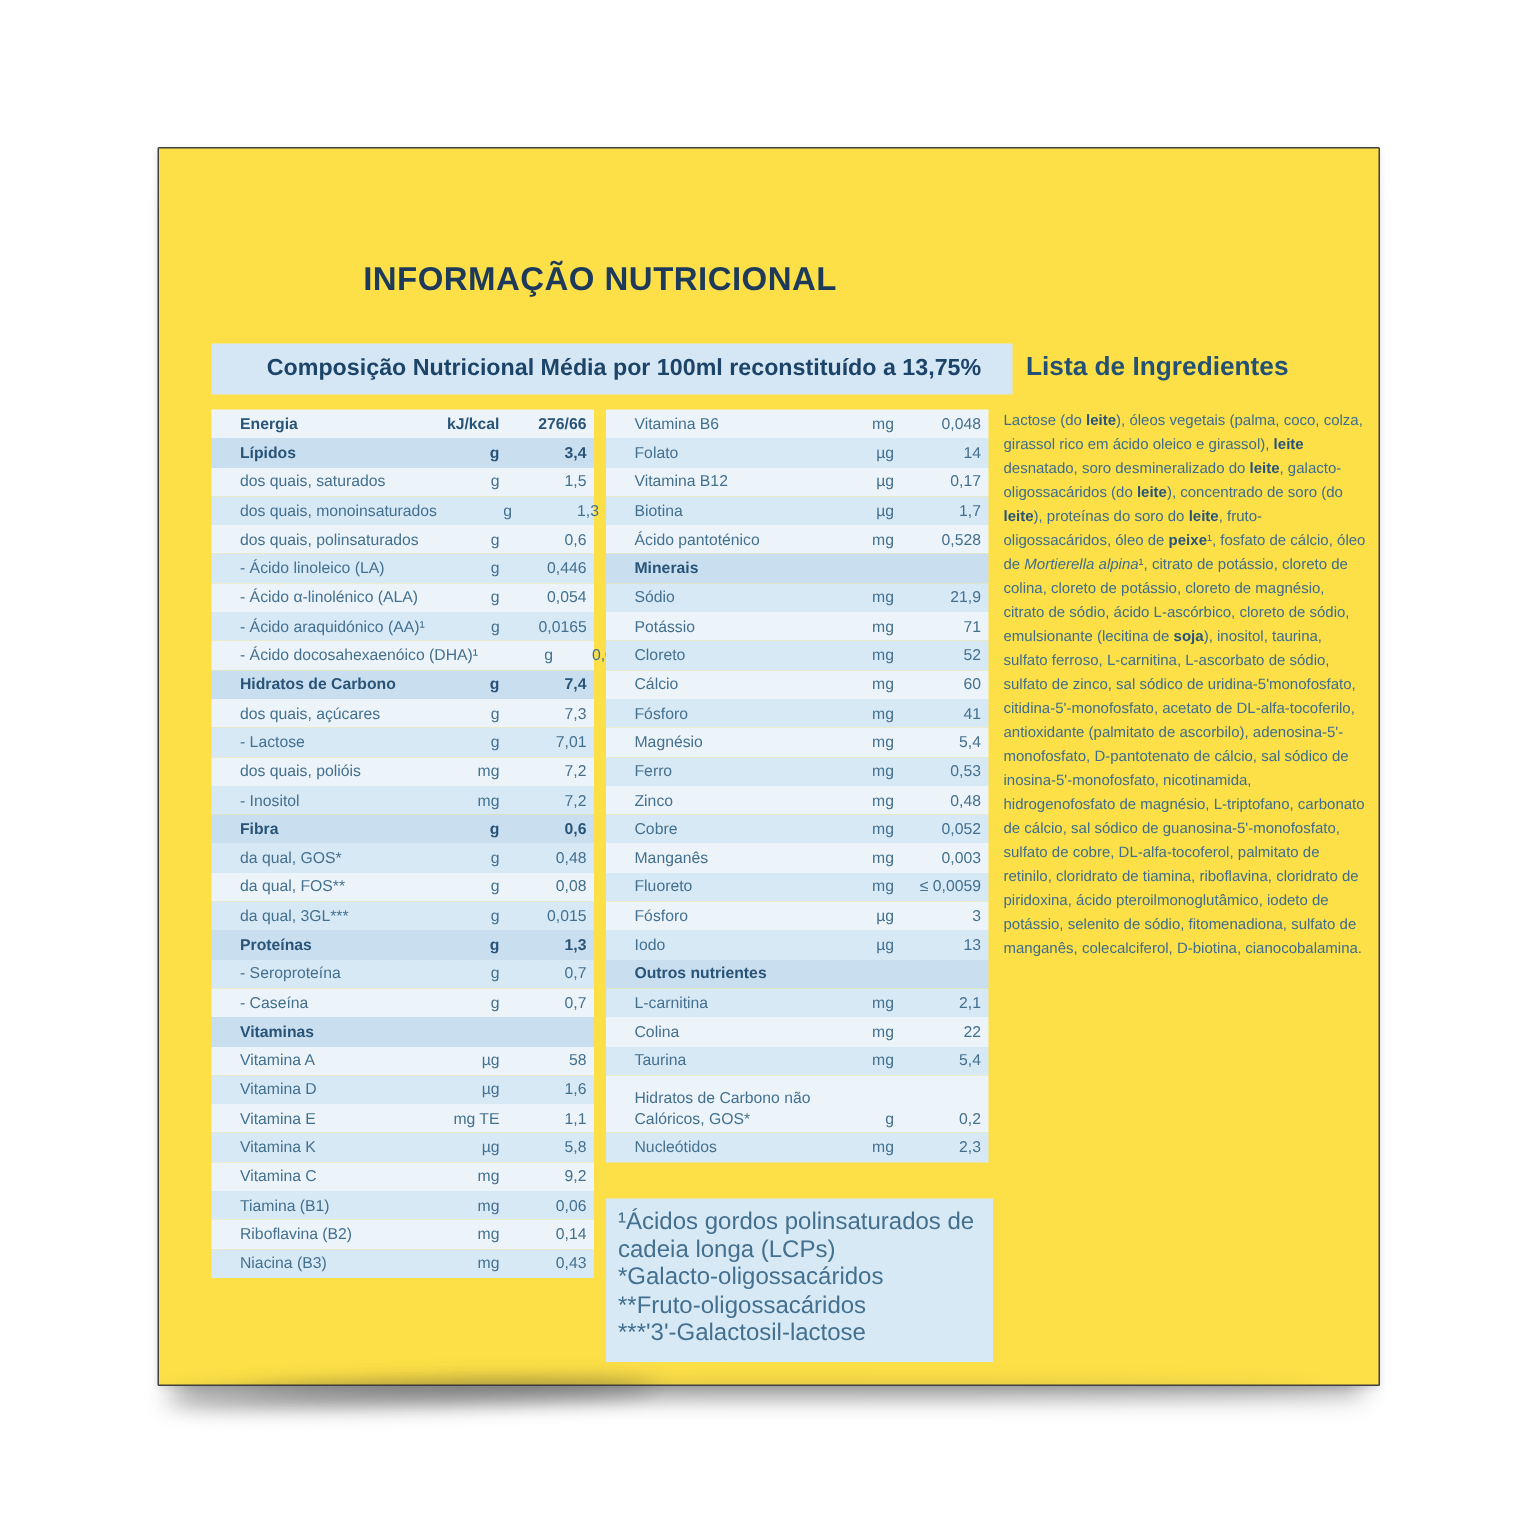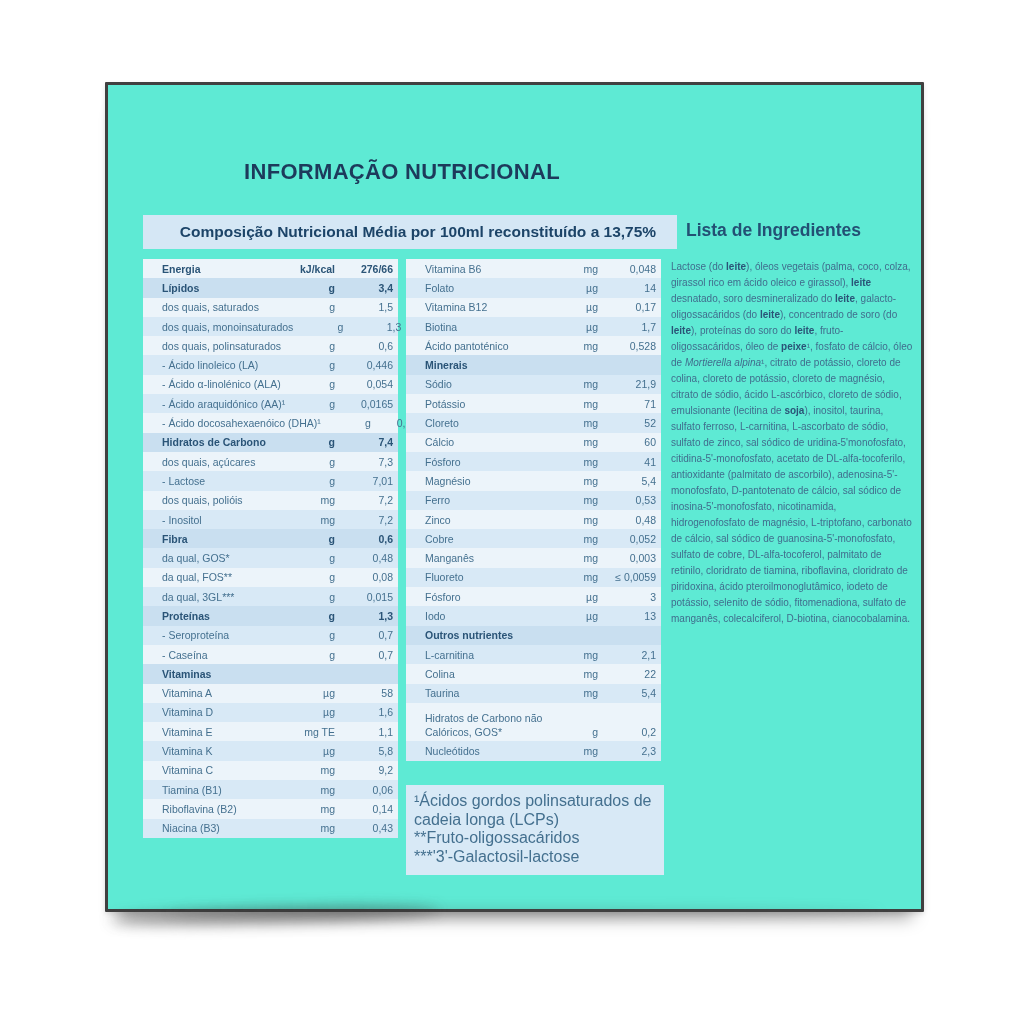--- a/index.html
+++ b/index.html
@@ -2,22 +2,22 @@
 <html style="--title: #1d3a5b; --band: #d5e7f5; --bandText: #1c4468; --lightRow: #ecf4fa; --blueRow: #d8e9f6; --sectionRow: #c9dff0; --rowText: #44708f; --boldText: #2a5477; --heading: #235074; --ingText: #406d8d;"><head>
 <meta charset="utf-8">
 <style>
   html,body{margin:0;padding:0;}
   body{
     width:1024px;height:1024px;position:relative;background:#ffffff;
     font-family:"Liberation Sans", sans-serif;
     -webkit-font-smoothing:antialiased;
   }
   .page{
-    position:absolute;left:105px;top:82px;width:813px;height:824px;
-    background:#5eead4;border:3px solid #404040;border-radius:1px;
+    position:absolute;left:105px;top:98px;width:813px;height:824px;
+    background:#fde047;border:1px solid #404040;border-radius:1px;
     box-shadow:0 2px 5px rgba(0,0,0,0.10), 0 18px 16px -12px rgba(0,0,0,0.35);
   }
   .smudge{
     position:absolute;left:2px;bottom:-14px;width:330px;height:15px;border-radius:50%;
     background:rgba(45,45,45,0.42);filter:blur(7px);transform:rotate(-1.6deg);
   }
   .smudge2{
     position:absolute;left:60px;right:40px;bottom:-9px;height:10px;border-radius:50%;
     background:rgba(70,70,70,0.22);filter:blur(6px);
   }
@@ -353,19 +353,20 @@
       </div>
       <div class="trow blue">
         <span class="rlabel">Nucleótidos</span>
         <span class="runit">mg</span>
         <span class="rvalue">2,3</span>
       </div>
     </div>
 
   <div class="footnotes" id="footnotes">
       <div>¹Ácidos gordos polinsaturados de cadeia longa (LCPs)</div>
+      <div>*Galacto-oligossacáridos</div>
       <div>**Fruto-oligossacáridos</div>
       <div>***'3'-Galactosil-lactose</div>
     </div>
 
   <div class="ing-heading">Lista de Ingredientes</div>
   <div class="ing-text" id="ingredients-text"><span class="">Lactose (do </span><span class="b">leite</span><span class="">), óleos vegetais (palma, coco, colza, girassol rico em ácido oleico e girassol), </span><span class="b">leite</span><span class=""> desnatado, soro desmineralizado do </span><span class="b">leite</span><span class="">, galacto-oligossacáridos (do </span><span class="b">leite</span><span class="">), concentrado de soro (do </span><span class="b">leite</span><span class="">), proteínas do soro do </span><span class="b">leite</span><span class="">, fruto-oligossacáridos, óleo de </span><span class="b">peixe</span><span class="">¹, fosfato de cálcio, óleo de </span><span class=" i">Mortierella alpina</span><span class="">¹, citrato de potássio, cloreto de colina, cloreto de potássio, cloreto de magnésio, citrato de sódio, ácido L-ascórbico, cloreto de sódio, emulsionante (lecitina de </span><span class="b">soja</span><span class="">), inositol, taurina, sulfato ferroso, L-carnitina, L-ascorbato de sódio, sulfato de zinco, sal sódico de uridina-5'monofosfato, citidina-5'-monofosfato, acetato de DL-alfa-tocoferilo, antioxidante (palmitato de ascorbilo), adenosina-5'-monofosfato, D-pantotenato de cálcio, sal sódico de inosina-5'-monofosfato, nicotinamida, hidrogenofosfato de magnésio, L-triptofano, carbonato de cálcio, sal sódico de guanosina-5'-monofosfato, sulfato de cobre, DL-alfa-tocoferol, palmitato de retinilo, cloridrato de tiamina, riboflavina, cloridrato de piridoxina, ácido pteroilmonoglutâmico, iodeto de potássio, selenito de sódio, fitomenadiona, sulfato de manganês, colecalciferol, D-biotina, cianocobalamina.</span></div>
 </div>
 
 </body></html>

